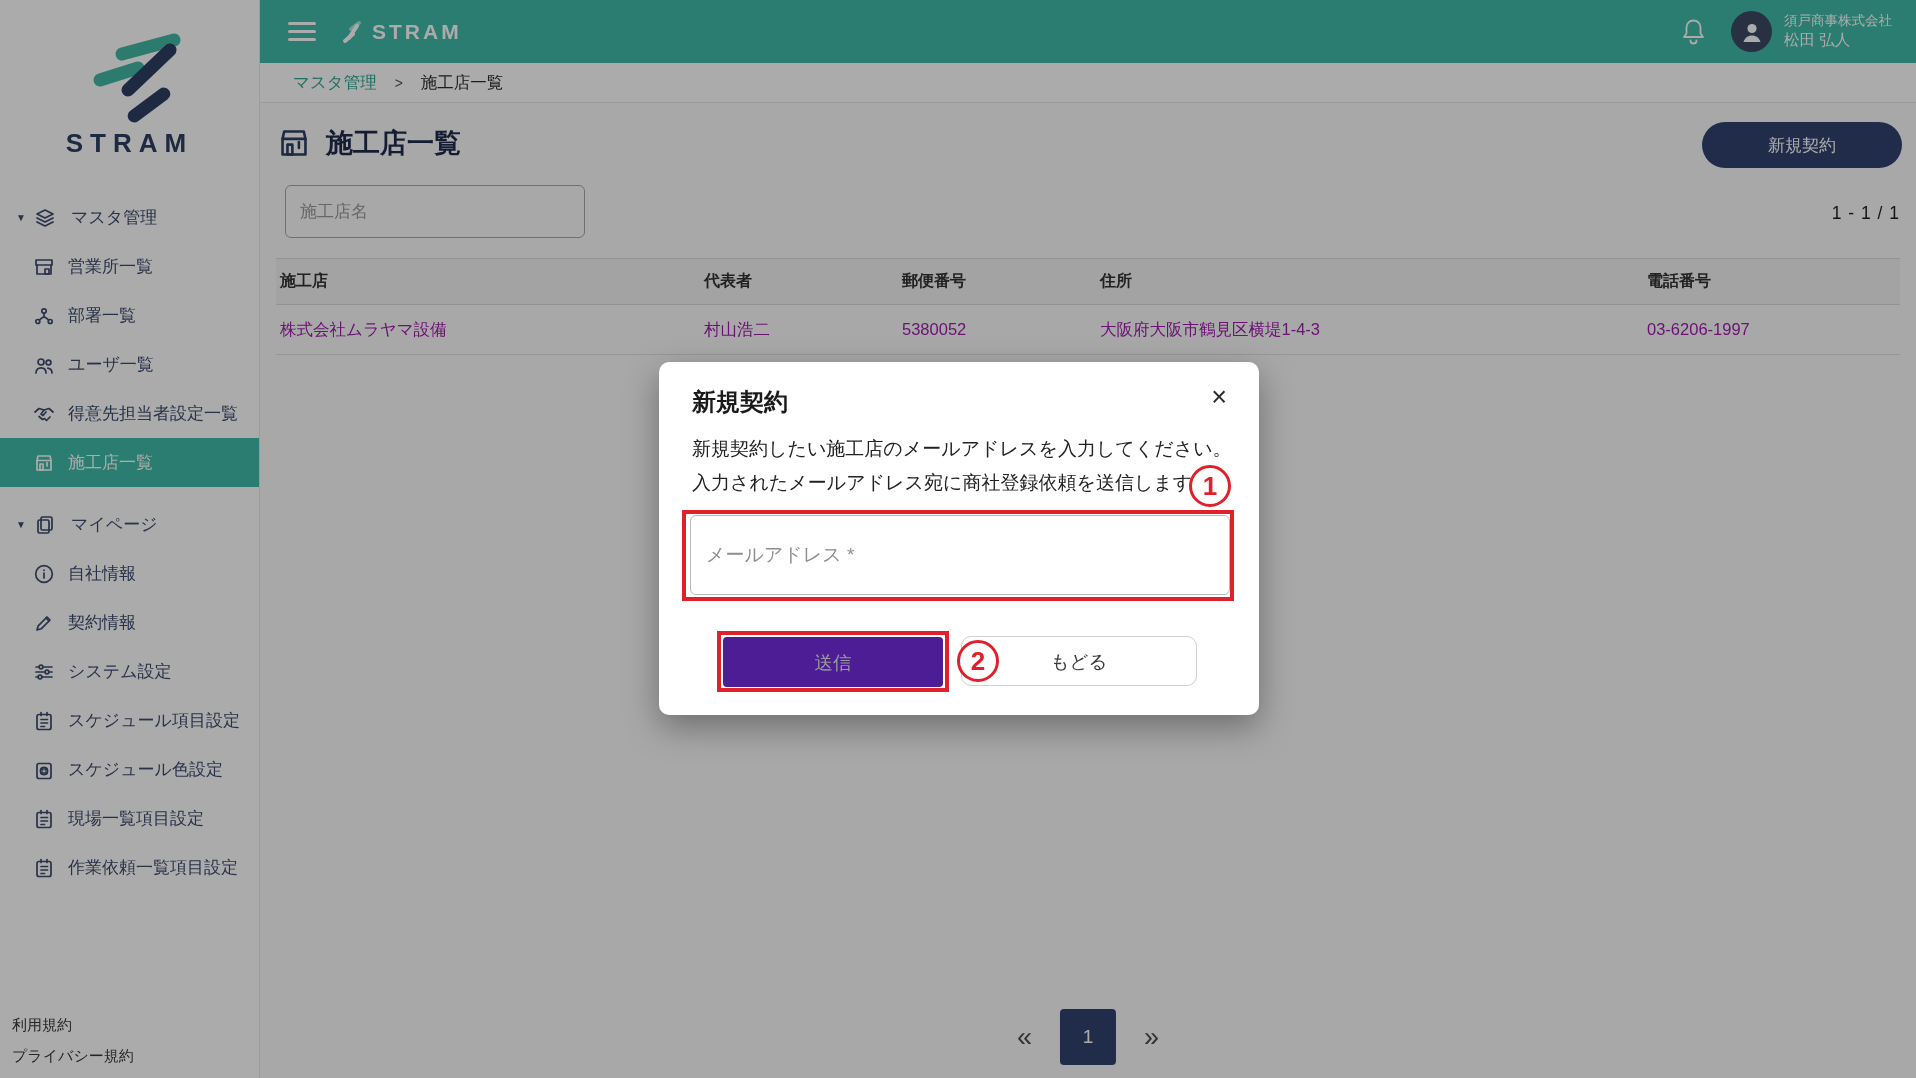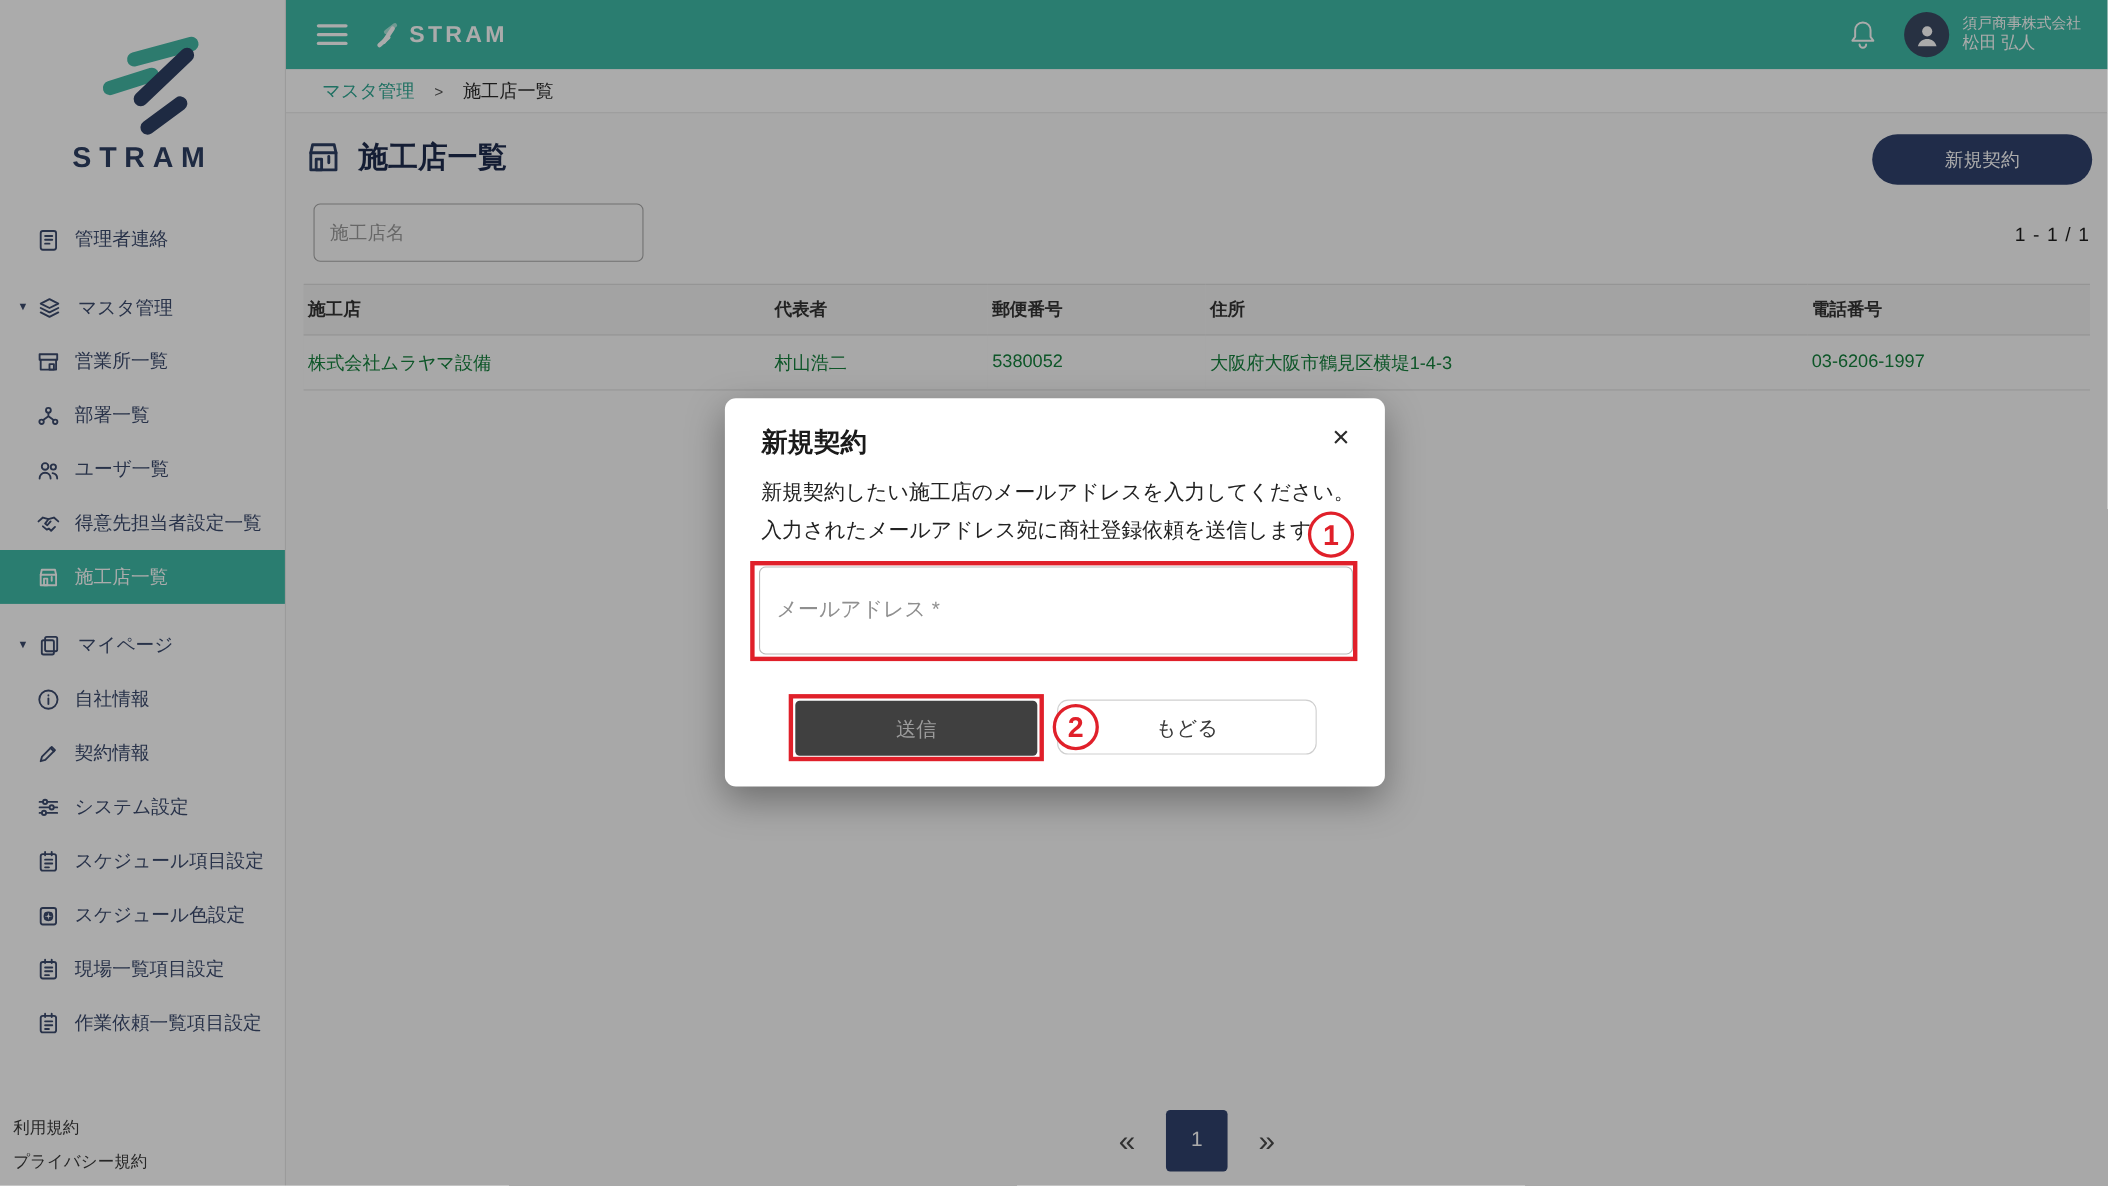--- a/index.html
+++ b/index.html
@@ -59,21 +59,21 @@
   .search-input { position:absolute; left:25px; top:82px; width:300px; height:53px;
     border:1.5px solid #a8a8a8; border-radius:6px; background:transparent; padding:0 14px;
     font-size:17px; font-family:inherit; color:#333; }
   .search-input::placeholder { color:#9a9a9a; }
   .result-count { position:absolute; right:16px; top:100px; font-size:17.5px; color:#1d1d1d; letter-spacing:1px; }
   .table-wrap { position:absolute; left:16px; top:155px; width:1624px; }
   table { width:100%; border-collapse:collapse; table-layout:fixed; }
   th { text-align:left; font-size:16px; color:#333; font-weight:bold;
     background:#f3f3f3; border-top:1px solid #dcdcdc; border-bottom:1px solid #dcdcdc;
     height:37px; padding:12px 4px; }
-  td { font-size:16.5px; color:#15803d; height:50px; border-bottom:1px solid #e0e0e0;
+  td { font-size:16.5px; color:#a21caf; height:50px; border-bottom:1px solid #e0e0e0;
     background:#fbfbfb; padding:0 4px; }
   tbody tr { cursor:pointer; }
   
   .pagination { position:absolute; top:906px; left:50%; transform:translateX(-50%);
     display:flex; align-items:center; }
   .pg-arrow { font-size:27px; color:#4a4a4a; cursor:pointer; padding:0 6px; }
   .pg-page { width:56px; height:56px; margin:0 22px; background:#30426e; color:#fff;
     font-size:19px; display:flex; align-items:center; justify-content:center;
     border-radius:4px; cursor:pointer; }
   
@@ -82,21 +82,21 @@
     background:#fff; border-radius:10px; box-shadow:0 12px 34px rgba(0,0,0,0.35); z-index:50; }
   .modal-title { position:absolute; left:33px; top:24px; font-size:24px; font-weight:bold; color:#1a1a1a; }
   .modal-close { position:absolute; right:32px; top:22px; font-size:27px; color:#2b2b2b;
     cursor:pointer; line-height:1; }
   .modal-desc { position:absolute; left:33px; top:70px; font-size:19px; color:#222; line-height:34px; white-space:nowrap; }
   .email-input { position:absolute; left:31px; top:153px; width:540px; height:80px;
     border:1px solid #b9b9b9; border-radius:6px; padding:0 15px; font-size:19px;
     font-family:inherit; color:#333; background:#fff; }
   .email-input::placeholder { color:#8f8f8f; }
   .modal-btn { position:absolute; height:50px; font-size:18.5px; font-family:inherit; cursor:pointer; }
-  .submit-btn { left:64px; top:275px; width:220px; background:#404040; border:none;
+  .submit-btn { left:64px; top:275px; width:220px; background:#4c1d95; border:none;
     border-radius:4px; color:#9b9b9b; }
   .back-btn { left:302px; top:274px; width:236px; background:#fff;
     border:1px solid #cfcfcf; border-radius:10px; color:#3a3a3a; }
   
   .anno-rect { position:absolute; border:4px solid #e0202a; z-index:60; pointer-events:none; }
   .anno-input-rect { left:682px; top:510px; width:552px; height:91px; }
   .anno-submit-rect { left:717px; top:631px; width:232px; height:61px; }
   .anno-circle { position:absolute; width:42px; height:42px; border:3.5px solid #e0202a;
     border-radius:50%; background:#fff; color:#e0202a; font-size:26px; font-weight:bold;
     display:flex; align-items:center; justify-content:center; z-index:60; }
@@ -113,29 +113,20 @@
         <path d="M52 26 L104 12" stroke="#43b8a5"></path>
         <path d="M30 52 L68 40" stroke="#43b8a5"></path>
         <path d="M100 22 L58 62" stroke="#2e3f63"></path>
         <path d="M62 84 L96 70" stroke="#2e3f63" transform="rotate(-14 79 77)"></path>
       </g>
     </svg>
     <span class="logo-text">STRAM</span>
   </div>
 
   <nav class="nav">
-    <div class="nav-item">
-      <span class="icon">
-        <svg width="22" height="22" viewBox="0 0 22 22">
-            <rect x="4" y="3" width="14" height="17" rx="2"></rect>
-            <path d="M8 7.5h6.5M8 11h6.5M8 14.5h4"></path>
-          </svg>
-      </span>
-      <span>管理者連絡</span>
-    </div>
 
     <div class="nav-item nav-group">
       <span class="caret">▼</span>
       <span class="icon">
         <svg width="22" height="22" viewBox="0 0 22 22">
             <path d="M11 3l8 4-8 4-8-4z"></path>
             <path d="M3 11l8 4 8-4"></path>
             <path d="M3 15l8 4 8-4"></path>
           </svg>
       </span>

